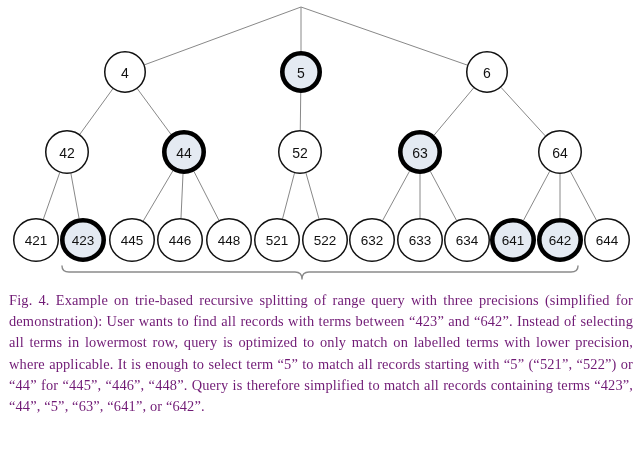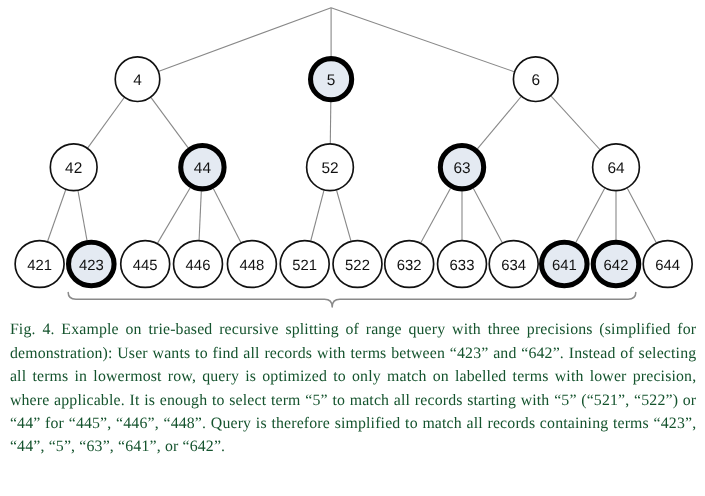--- a/index.html
+++ b/index.html
@@ -44,21 +44,21 @@
   #caption {
     position: absolute;
     left: 9px;
     top: 290px;
     width: 624px;
     font-family: "Liberation Serif", "DejaVu Serif", serif;
     font-size: 14.4px;
     line-height: 21.2px;
     text-align: justify;
     text-justify: inter-word;
-    color: #14532d;
+    color: #701a75;
     letter-spacing: 0.01em;
   }
 </style>
 </head>
 <body>
 
 <div id="page">
 
   <div id="figure">
     <svg id="trie-svg" width="641" height="290" viewBox="0 0 641 290" xmlns="http://www.w3.org/2000/svg">

